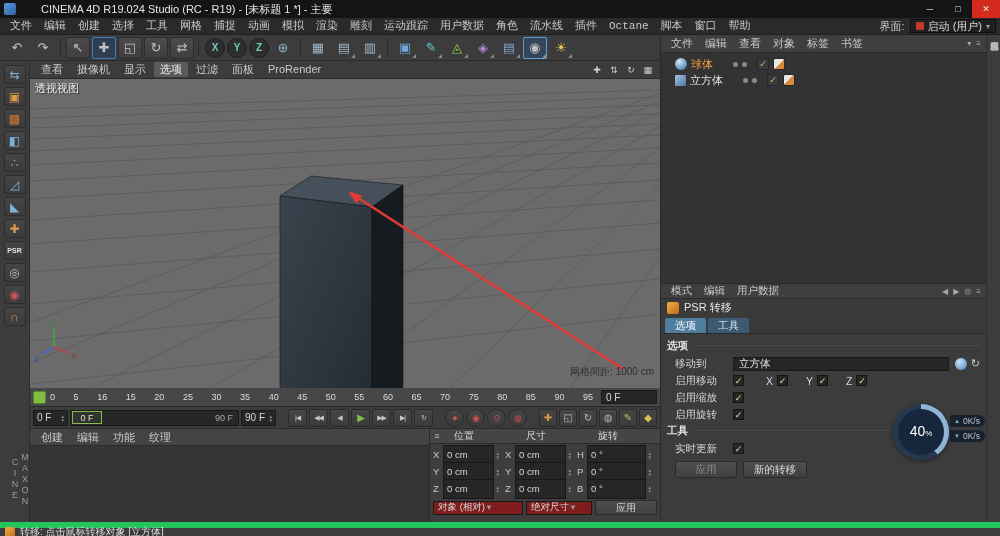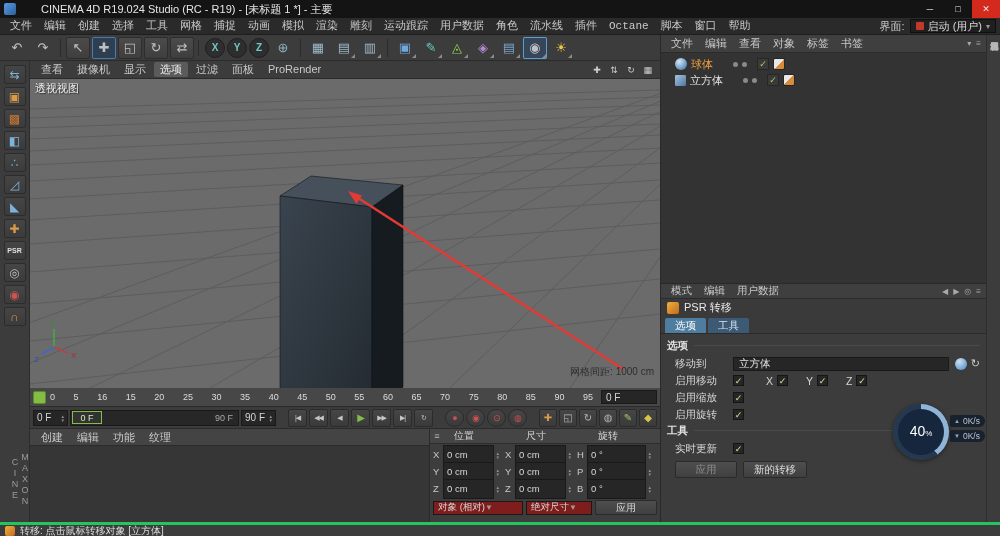--- a/index.html
+++ b/index.html
@@ -215,21 +215,21 @@
   .speed-row { display:flex; align-items:center; gap:3px; background:rgba(18,28,44,.85);
     border-radius:2px 7px 7px 2px; padding:1px 5px 1px 4px; color:#b8c4d0; font-size:8.5px; }
   .speed-row .s-icon { font-size:6px; color:#8fa8c0; }
   
   .far-strip { position:absolute; left:986px; top:35px; width:14px; height:487px;
     background:#3c3c3c; border-left:1px solid #2e2e2e; }
   .fr-tab { position:absolute; left:2px; writing-mode:vertical-rl; text-orientation:upright;
     font-size:8.5px; color:#b8b8b8; }
   
   .statusbar { position:absolute; left:0; top:522px; width:1000px; height:14px;
-    background:#3c3c3c; border-top:3px solid #22c55e; display:flex; align-items:center;
+    background:#3c3c3c; border-top:6px solid #22c55e; display:flex; align-items:center;
     gap:5px; padding:0 5px; font-size:10px; color:#dedede; }
   .status-chip { width:10px; height:10px; border-radius:2px;
     background:linear-gradient(135deg,#f2b03c,#c06a20); }
 </style>
 </head>
 <body>
 
 <div class="window">
 
   <div class="titlebar">

